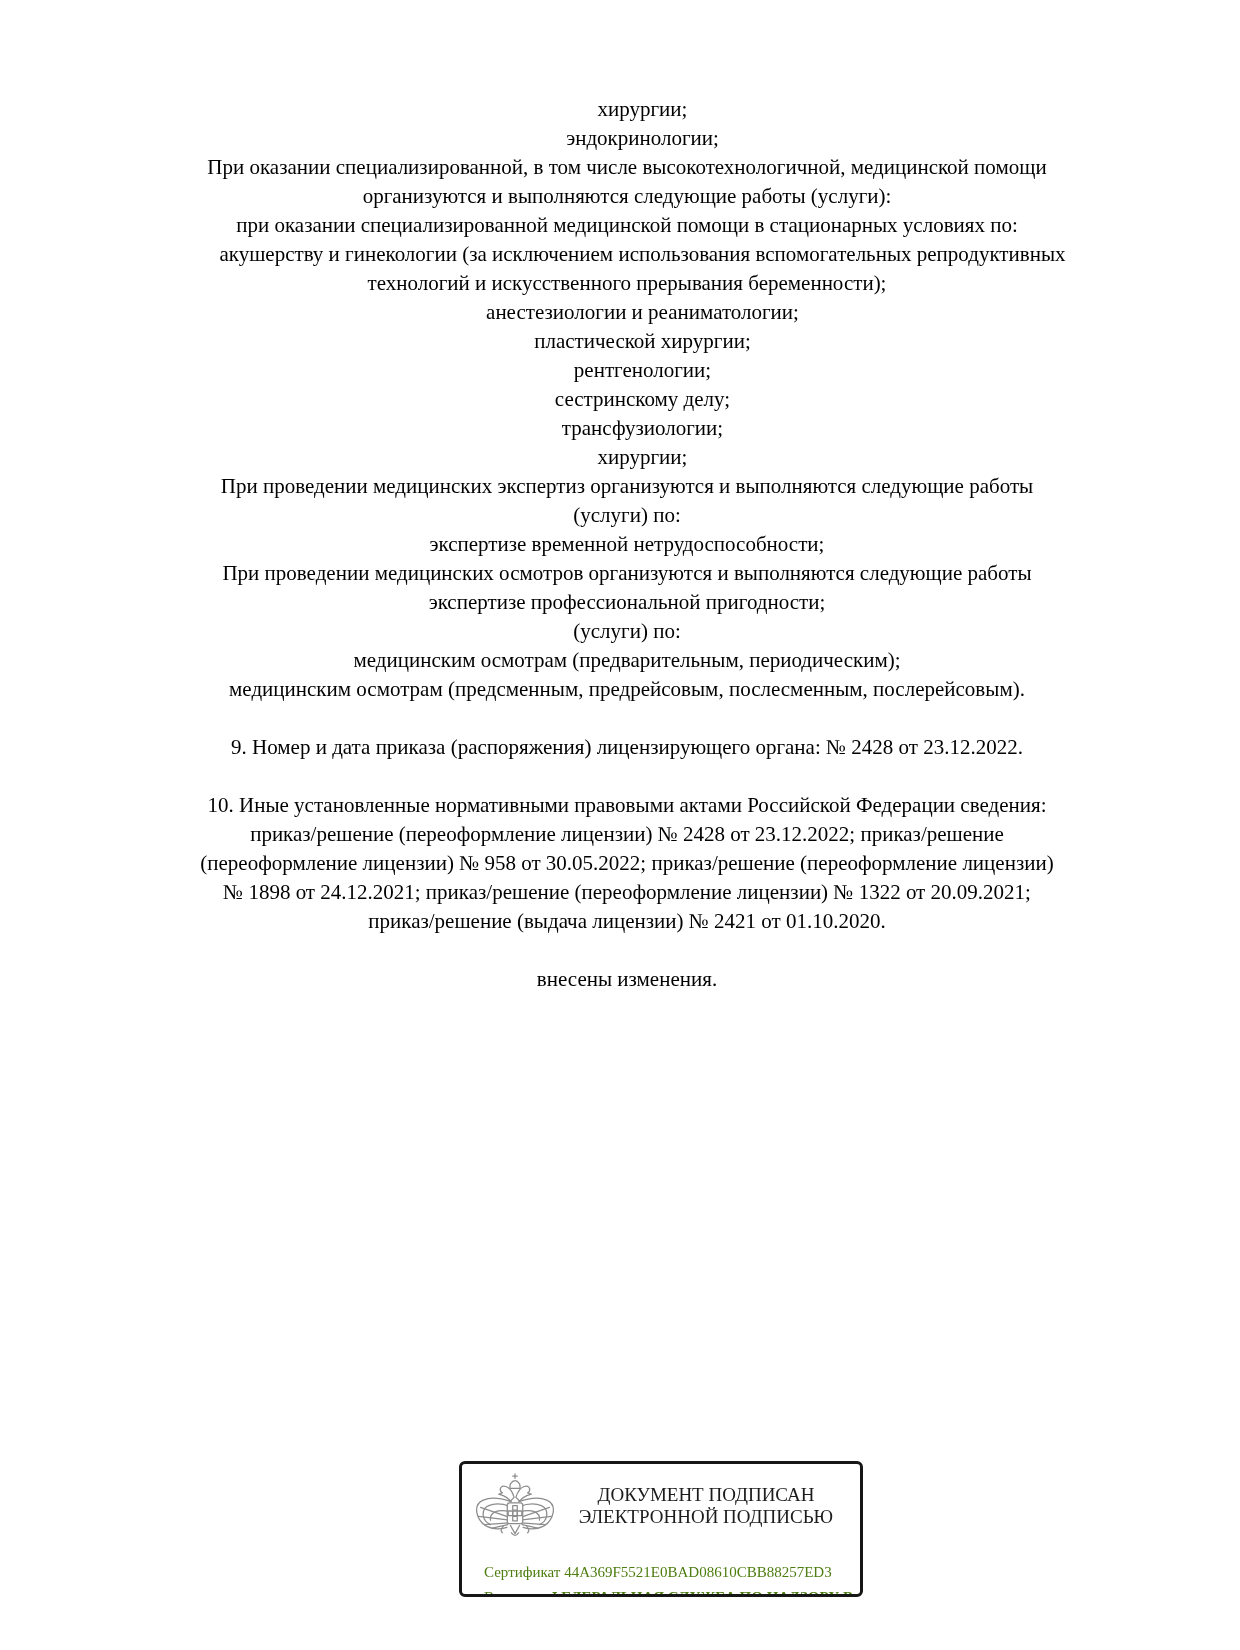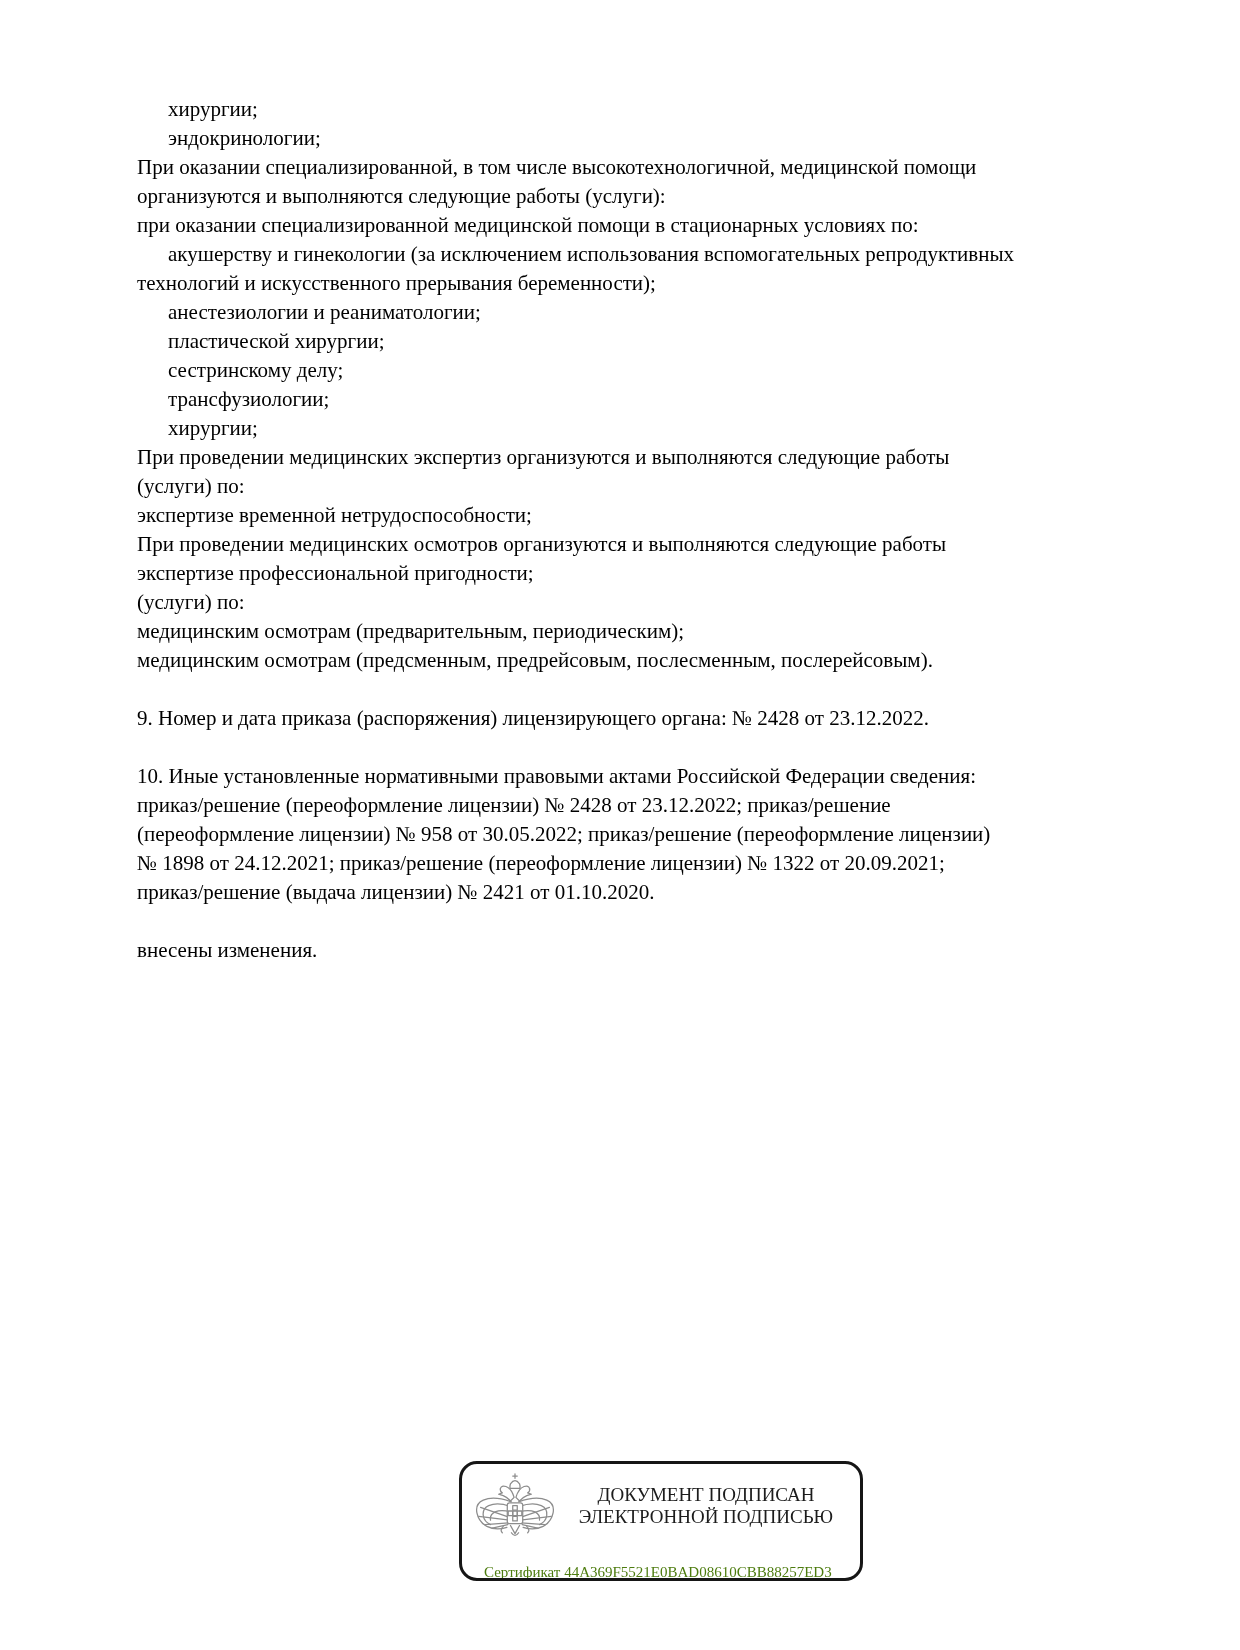--- a/index.html
+++ b/index.html
@@ -14,33 +14,33 @@
     overflow:hidden;
   }
   .doc-text{
     position:absolute;
     left:137px;
     top:95px;
     width:980px;
     font-size:21px;
     line-height:29px;
   }
-  .line{white-space:nowrap;min-height:29px;}
+  .line{white-space:nowrap;min-height:29px;text-align:center;}
   .indent-1{}
   .indent-2{margin-left:31px;}
 
   .sig-box{
     position:absolute;
     left:459px;
     top:1461px;
     width:404px;
-    height:120px;
+    height:136px;
     box-sizing:border-box;
     border:3px solid #161616;
-    border-radius:18px;
+    border-radius:6px;
     background:#ffffff;
     overflow:hidden;
   }
   .sig-top{
     display:flex;
     align-items:flex-start;
     padding:8px 4px 0 12px;
     height:84px;
   }
   .sig-emblem{width:82px;height:78px;flex:none;}
@@ -70,20 +70,21 @@
   <div class="doc-text">
       <div class="line indent-2">хирургии;</div>
       <div class="line indent-2">эндокринологии;</div>
       <div class="line">При оказании специализированной, в том числе высокотехнологичной, медицинской помощи</div>
       <div class="line">организуются и выполняются следующие работы (услуги):</div>
       <div class="line indent-1">при оказании специализированной медицинской помощи в стационарных условиях по:</div>
       <div class="line indent-2">акушерству и гинекологии (за исключением использования вспомогательных репродуктивных</div>
       <div class="line">технологий и искусственного прерывания беременности);</div>
       <div class="line indent-2">анестезиологии и реаниматологии;</div>
       <div class="line indent-2">пластической хирургии;</div>
+      <div class="line indent-2">рентгенологии;</div>
       <div class="line indent-2">сестринскому делу;</div>
       <div class="line indent-2">трансфузиологии;</div>
       <div class="line indent-2">хирургии;</div>
       <div class="line">При проведении медицинских экспертиз организуются и выполняются следующие работы</div>
       <div class="line">(услуги) по:</div>
       <div class="line indent-1">экспертизе временной нетрудоспособности;</div>
       <div class="line">При проведении медицинских осмотров организуются и выполняются следующие работы</div>
       <div class="line indent-1">экспертизе профессиональной пригодности;</div>
       <div class="line">(услуги) по:</div>
       <div class="line indent-1">медицинским осмотрам (предварительным, периодическим);</div>

